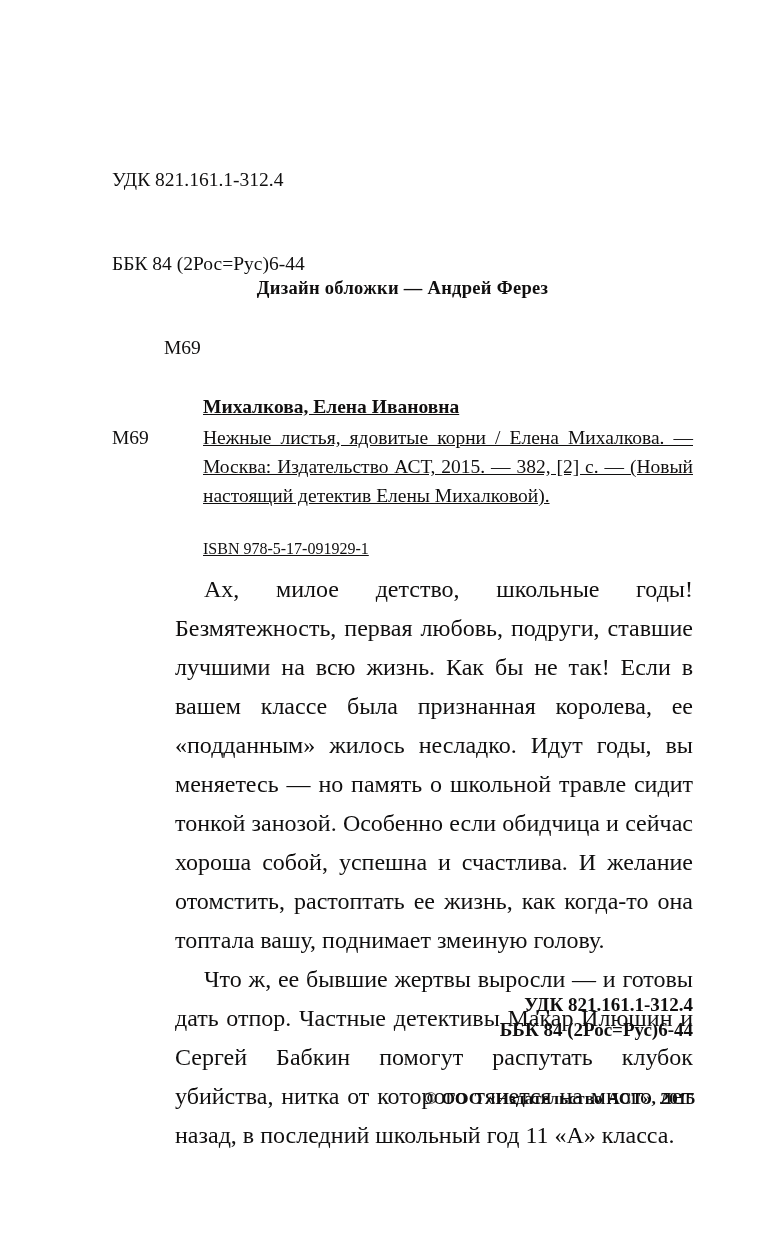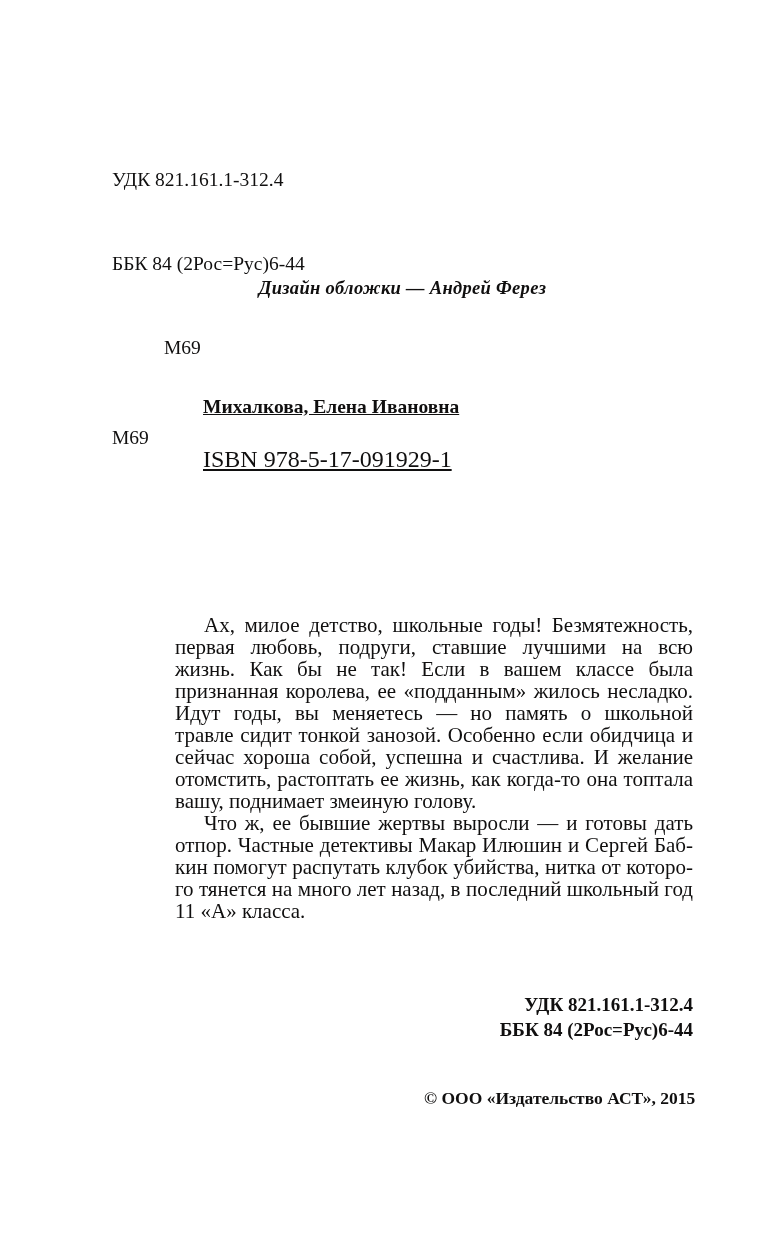--- a/index.html
+++ b/index.html
@@ -41,21 +41,20 @@
   }
 
   
   .designer {
     position: absolute;
     left: 112px;
     top: 278px;
     width: 581px;
     text-align: center;
     font-weight: bold;
-    font-style: italic;
     font-size: 18.5px;
     letter-spacing: 0.3px;
   }
 
   
   .biblio {
     position: absolute;
     left: 112px;
     top: 394px;
     width: 581px;
@@ -80,32 +79,32 @@
   .biblio-desc {
     margin: 0 0 0 91px;
     font-size: 19.5px;
     line-height: 29px;
     text-align: justify;
     text-justify: inter-word;
     hyphens: manual;
   }
   .isbn {
     margin: 26px 0 0 91px;
-    font-size: 24px;
+    font-size: 16px;
     line-height: 26px;
   }
 
   
   .annotation {
     position: absolute;
     left: 175px;
-    top: 614px;
+    top: 570px;
     width: 518px;
-    font-size: 21px;
-    line-height: 22px;
+    font-size: 24px;
+    line-height: 39px;
     text-align: justify;
     text-justify: inter-word;
   }
   .annotation p {
     margin: 0;
     text-indent: 29px;
     hyphens: manual;
   }
 
   
@@ -147,20 +146,21 @@
     <span class="bbk">ББК 84 (2Рос=Рус)6-44</span>
     <span class="code">М69</span>
   </div>
 
   <div class="designer">Дизайн обложки — Андрей Фepeз</div>
 
   <div class="biblio">
     <div class="biblio-author">Михалкова, Елена Ивановна</div>
     <div class="biblio-body">
       <span class="biblio-sigil">М69</span>
+      <p class="biblio-desc">Нежные листья, ядовитые корни / Елена Михал­кова. — Москва: Издательство АСТ, 2015. — 382, [2] с. — (Новый настоящий детектив Елены Михал­ковой).</p>
     </div>
     <div class="isbn">ISBN 978-5-17-091929-1</div>
   </div>
 
   <div class="annotation">
     <p>Ах, милое детство, школьные годы! Безмятежность, первая любовь, подруги, ставшие лучшими на всю жизнь. Как бы не так! Если в вашем классе была признанная ко­ролева, ее «подданным» жилось несладко. Идут годы, вы меняетесь — но память о школьной травле сидит тонкой занозой. Особенно если обидчица и сейчас хороша собой, успешна и счастлива. И желание отомстить, растоптать ее жизнь, как когда-то она топтала вашу, поднимает змеи­ную голову.</p>
     <p>Что ж, ее бывшие жертвы выросли — и готовы дать отпор. Частные детективы Макар Илюшин и Сергей Баб­кин помогут распутать клубок убийства, нитка от которо­го тянется на много лет назад, в последний школьный год 11 «А» класса.</p>
   </div>
 
   <div class="class-repeat">

